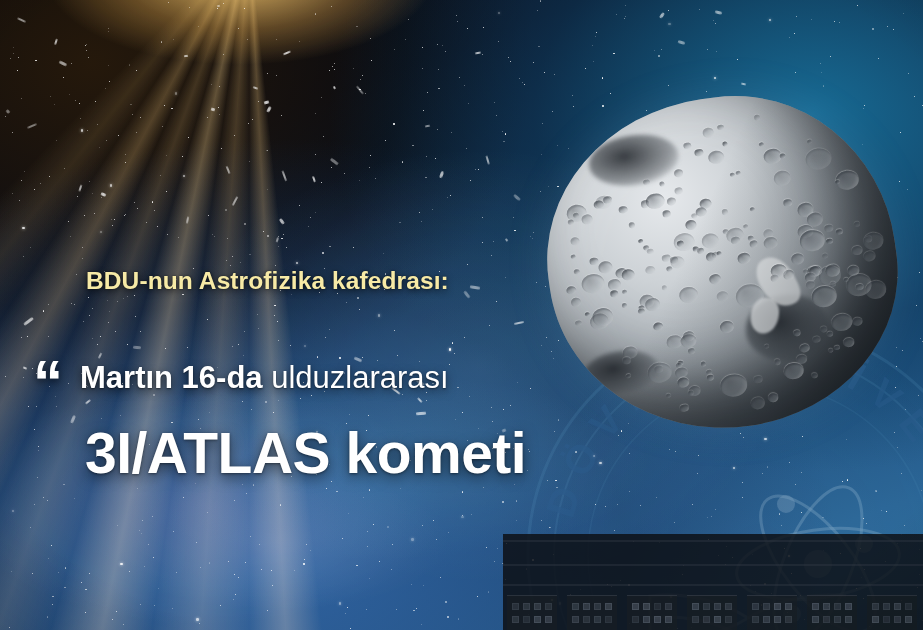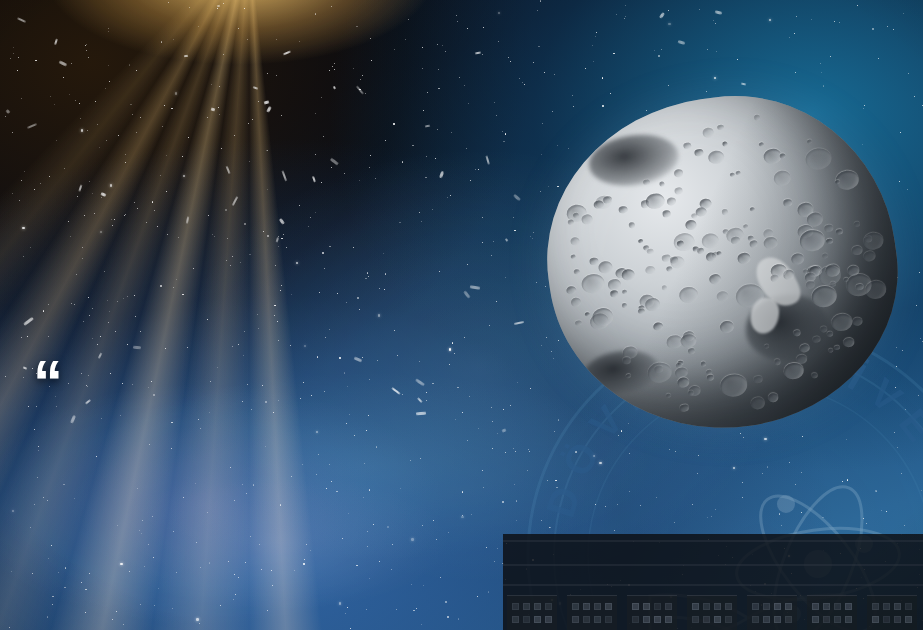--- a/index.html
+++ b/index.html
@@ -1369,20 +1369,23 @@
         <div class="win" style="left: 16px; top: 20px; opacity: 0.43;"></div>
         <div class="win" style="left: 27px; top: 20px; opacity: 0.62;"></div>
         <div class="win" style="left: 38px; top: 20px; opacity: 0.81;"></div>
       </div>
     </div>
 
   <div class="layer vignette"></div>
 
   <div class="copy">
 
+    <div class="kicker">BDU-nun Astrofizika kafedrası:</div>
 
     <div class="quote-open">“</div>
 
-
+    <div class="line1"><span class="strong">Martın 16-da</span><span class="light"> ulduzlararası</span></div>
+
+    <div class="line2">3I/ATLAS kometi</div>
 
 
   </div>
 </div>
 
 </body></html>

